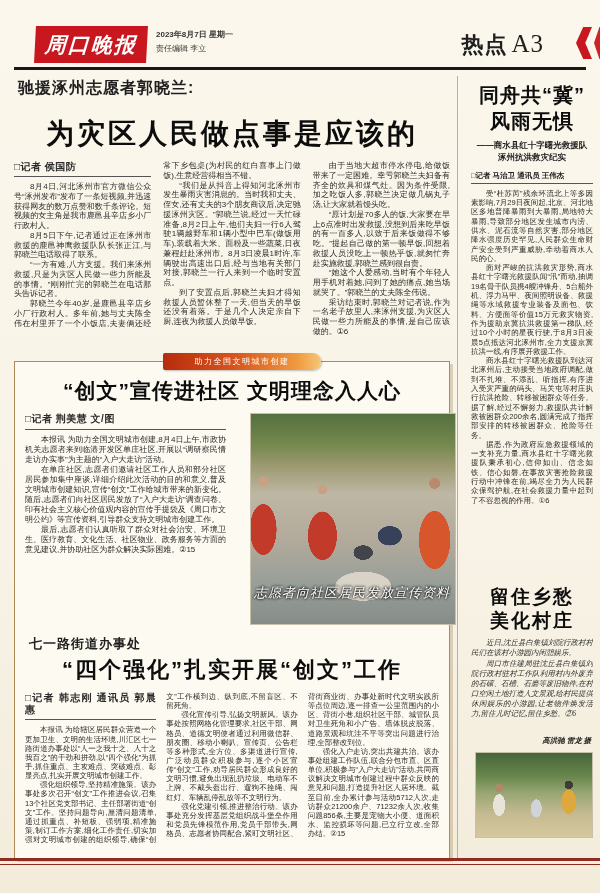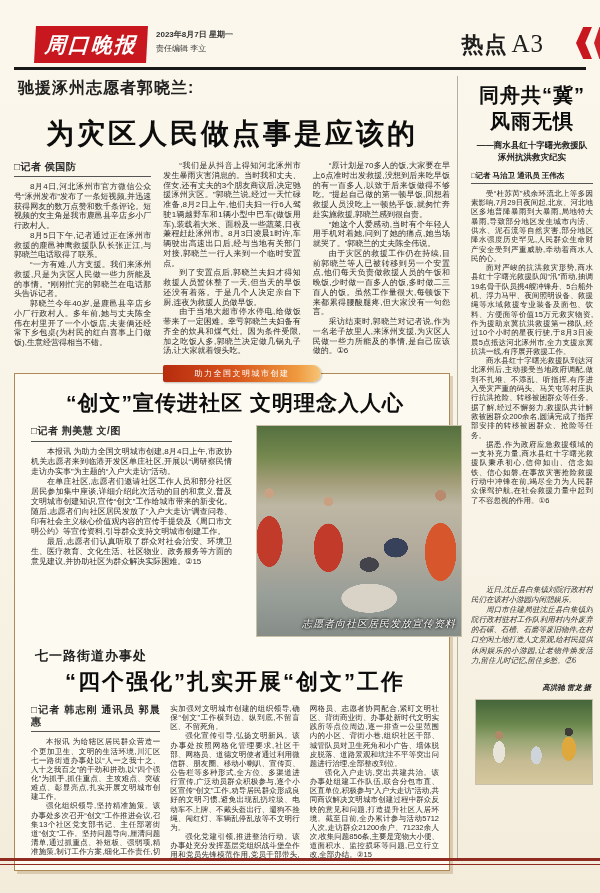--- a/index.html
+++ b/index.html
@@ -27,43 +27,43 @@
   .sidebar{width:122px;flex:none;margin-left:7px;padding-left:13px;border-left:1px solid #b7b1a0;}
   
   .kicker{font-size:16px;font-weight:bold;margin:2px 0 16px 4px;letter-spacing:1px;}
   .headline{font-size:28px;font-weight:900;letter-spacing:3px;text-align:center;margin:2px 0 8px 0;color:#0d0d0d;}
   .body3{column-count:3;column-gap:12px;height:200px;overflow:hidden;font-size:8px;line-height:1.22;
          text-align:justify;color:#2b2b2b;}
   .byline{font-size:10px;font-weight:bold;border-bottom:1px solid #555;padding-bottom:3px;margin-bottom:5px;
           letter-spacing:.5px;}
   .body3 p,.boxtext p,.body3b p,.sb-body p,.pn-body p{margin:0;text-indent:2em;}
   
-  .bigbox{position:relative;margin-top:12px;border:1px solid #ad8a55;background:#fdfaf1;
-          box-shadow:3px 3px 0 rgba(150,110,60,.28);padding:13px 10px 8px 16px;}
+  .bigbox{position:relative;border:1px solid #ad8a55;background:#fdfaf1;
+          box-shadow:3px 3px 0 rgba(150,110,60,.28);padding:13px 10px 8px 10px;}
   .ribbon{position:absolute;top:-9px;left:148px;width:158px;height:17px;line-height:17px;
           background:linear-gradient(90deg,#b72c0e 0%,#d8541c 45%,#ef9a3f 85%,#f6c679 100%);
           color:#fff;font-size:8px;text-align:center;letter-spacing:1.5px;
           border-radius:2px 9px 9px 2px;box-shadow:1px 1px 2px rgba(0,0,0,.25);}
   .boxtitle{text-align:center;font-size:21px;font-weight:900;letter-spacing:1px;margin:2px 0 8px 0;color:#0d0d0d;}
   .boxrow{display:flex;gap:24px;}
   .boxtext{width:201px;flex:none;font-size:8px;line-height:1.26;text-align:justify;height:210px;overflow:hidden;color:#2b2b2b;}
   .photo-frame{width:204px;flex:none;height:210px;position:relative;border:1px solid #c8c0ab;overflow:hidden;}
   .photo-community{position:absolute;inset:0;
     background:
       radial-gradient(46px 24px at 55% 82%, #d8d3c6 0 60%, transparent 61%),
       radial-gradient(16px 12px at 55% 66%, #43434c 0 60%, transparent 61%),
       radial-gradient(24px 40px at 35% 58%, #c23a2a 0 60%, transparent 61%),
       radial-gradient(8px 8px at 35% 36%, #c9a082 0 60%, transparent 61%),
       radial-gradient(26px 48px at 90% 60%, #d8562c 0 60%, transparent 61%),
       radial-gradient(9px 9px at 90% 33%, #b98a6d 0 60%, transparent 61%),
       radial-gradient(22px 42px at 6% 55%, #c23a2a 0 60%, transparent 61%),
       radial-gradient(8px 8px at 6% 32%, #caa183 0 60%, transparent 61%),
       radial-gradient(20px 16px at 68% 58%, #37415a 0 60%, transparent 61%),
       linear-gradient(180deg,#55703f 0%,#76894f 15%,#a19c76 26%,#bdb7a4 38%,#b2aa9b 60%,#999f99 80%,#868c87 100%);}
-  .photo-caption{position:absolute;right:5px;bottom:5px;color:#fff;font-size:10px;font-style:italic;
+  .photo-caption{position:absolute;right:5px;bottom:22px;color:#fff;font-size:13px;font-style:italic;
                  letter-spacing:1px;text-shadow:0 0 3px #000,0 0 3px #000;}
   .kicker2{font-size:13px;font-weight:bold;margin:10px 0 2px 4px;letter-spacing:1px;}
   .headline2{text-align:center;font-size:22px;font-weight:700;letter-spacing:2px;margin:0 0 7px 0;color:#0d0d0d;}
   .body3b{column-count:3;column-gap:10px;height:158px;overflow:hidden;font-size:7.5px;line-height:1.22;
           text-align:justify;color:#2b2b2b;}
   
   .sb-title{font-size:20px;font-weight:900;text-align:center;line-height:1.3;letter-spacing:1px;color:#0d0d0d;margin-top:6px;}
   .sb-sub{font-size:8.5px;font-weight:bold;text-align:center;line-height:1.4;margin:6px 0 7px 0;}
   .sb-byline{font-size:7.5px;font-weight:bold;border-bottom:1px solid #555;padding-bottom:2px;margin-bottom:5px;}
   .sb-body{font-size:7.5px;line-height:1.24;text-align:justify;height:388px;overflow:hidden;color:#2b2b2b;}
@@ -118,21 +118,20 @@
         <div class="byline">□记者 侯国防</div>
         <p>8月4日,河北涿州市官方微信公众号“涿州发布”发布了一条短视频,并迅速获得网友的数万点赞和数千条评论。短视频的女主角是我市鹿邑县辛店乡小厂行政村人。</p>
         <p>8月5日下午,记者通过正在涿州市救援的鹿邑神鹰救援队队长张正江,与郭晓兰电话取得了联系。</p>
         <p>“一方有难,八方支援。我们来涿州救援,只是为灾区人民做一些力所能及的事情。”刚刚忙完的郭晓兰在电话那头告诉记者。</p>
         <p>郭晓兰今年40岁,是鹿邑县辛店乡小厂行政村人。多年前,她与丈夫陈全伟在村里开了一个小饭店,夫妻俩还经常下乡包桌(为村民的红白喜事上门做饭),生意经营得相当不错。</p>
         <p>“我们是从抖音上得知河北涿州市发生暴雨灾害消息的。当时我和丈夫、侄女,还有丈夫的3个朋友商议后,决定驰援涿州灾区。”郭晓兰说,经过一天忙碌准备,8月2日上午,他们夫妇一行6人驾驶1辆越野车和1辆小型中巴车(做饭用车),装载着大米、面粉及一些蔬菜,日夜兼程赶赴涿州市。8月3日凌晨1时许,车辆驶出高速出口后,经与当地有关部门对接,郭晓兰一行人来到一个临时安置点。</p>
         <p>到了安置点后,郭晓兰夫妇才得知救援人员暂休整了一天,但当天的早饭还没有着落。于是几个人决定亲自下厨,连夜为救援人员做早饭。</p>
         <p>由于当地大超市停水停电,给做饭带来了一定困难。幸亏郭晓兰夫妇备有齐全的炊具和煤气灶。因为条件受限,加之吃饭人多,郭晓兰决定做几锅丸子汤,让大家就着馒头吃。</p>
         <p>“原计划是70多人的饭,大家要在早上6点准时出发救援,没想到后来吃早饭的有一百多人,以致于后来饭做得不够吃。”提起自己做的第一顿早饭,回想着救援人员没吃上一顿热乎饭,就匆忙奔赴实施救援,郭晓兰感到很自责。</p>
         <p>“她这个人爱感动,当时有个年轻人用手机对着她,问到了她的痛点,她当场就哭了。”郭晓兰的丈夫陈全伟说。</p>
-        <p>由于灾区的救援工作仍在持续,目前郭晓兰等人已被转移到另一个安置点,他们每天负责做救援人员的午饭和晚饭,少时做一百多人的饭,多时做二三百人的饭。虽然工作量很大,每顿饭下来都累得腰酸腿疼,但大家没有一句怨言。</p>
         <p>采访结束时,郭晓兰对记者说,作为一名老子故里人,来涿州支援,为灾区人民做一些力所能及的事情,是自己应该做的。①6</p>
       </div>
 
       <div class="bigbox">
         <div class="ribbon">助力全国文明城市创建</div>
 
         <div class="boxtitle">“创文”宣传进社区 文明理念入人心</div>
         <div class="boxrow">
           <div class="boxtext">
             <div class="byline">□记者 荆美慧 文/图</div>
@@ -170,20 +169,24 @@
       </div>
       <div class="sb-byline">□记者 马治卫 通讯员 王伟杰</div>
       <div class="sb-body">
         <p>受“杜苏芮”残余环流北上等多因素影响,7月29日夜间起,北京、河北地区多地普降暴雨到大暴雨,局地特大暴雨,导致部分地区发生城市内涝、供水、泥石流等自然灾害,部分地区降水强度历史罕见,人民群众生命财产安全受到严重威胁,牵动着商水人民的心。</p>
         <p>面对严峻的抗洪救灾形势,商水县红十字曙光救援队闻“汛”而动,抽调19名骨干队员携4艘冲锋舟、5台船外机、浮力马甲、夜间照明设备、救援绳等水域救援专业装备及面包、饮料、方便面等价值15万元救灾物资,作为援助京冀抗洪救援第一梯队,经过10个小时的星夜行驶,于8月3日凌晨5点抵达河北涿州市,全力支援京冀抗洪一线,有序展开救援工作。</p>
         <p>商水县红十字曙光救援队到达河北涿州后,主动接受当地政府调配,做到不扎堆、不添乱、听指挥,有序进入受灾严重的码头、马关屯等村庄执行抗洪抢险、转移被困群众等任务。据了解,经过不懈努力,救援队共计解救被困群众200余名,圆满完成了指挥部安排的转移被困群众、抢险等任务。</p>
         <p>据悉,作为政府应急救援领域的一支补充力量,商水县红十字曙光救援队秉承初心,信仰如山、信念如铁、信心如磐,在事故灾害抢险救援行动中冲锋在前,竭尽全力为人民群众保驾护航,在社会救援力量中起到了不容忽视的作用。①6</p>
       </div>
 
       <div class="pn-box">
+        <div class="pn-title">
+          <div>留住乡愁</div>
+          <div>美化村庄</div>
+        </div>
         <div class="pn-body">
           <p>近日,沈丘县白集镇刘院行政村村民们在该村小游园内闲憩娱乐。</p>
           <p>周口市住建局驻沈丘县白集镇刘院行政村驻村工作队利用村内外废弃的石磙、石槽、石磨等废旧物件,在村口空闲土地打造人文景观,给村民提供休闲娱乐的小游园,让老物件焕发活力,留住儿时记忆,留住乡愁。②6</p>
         </div>
         <div class="pn-credit">高洪驰 雷龙 摄</div>
         <div class="photo-village"></div>
       </div>
     </div>
   </div>
 

